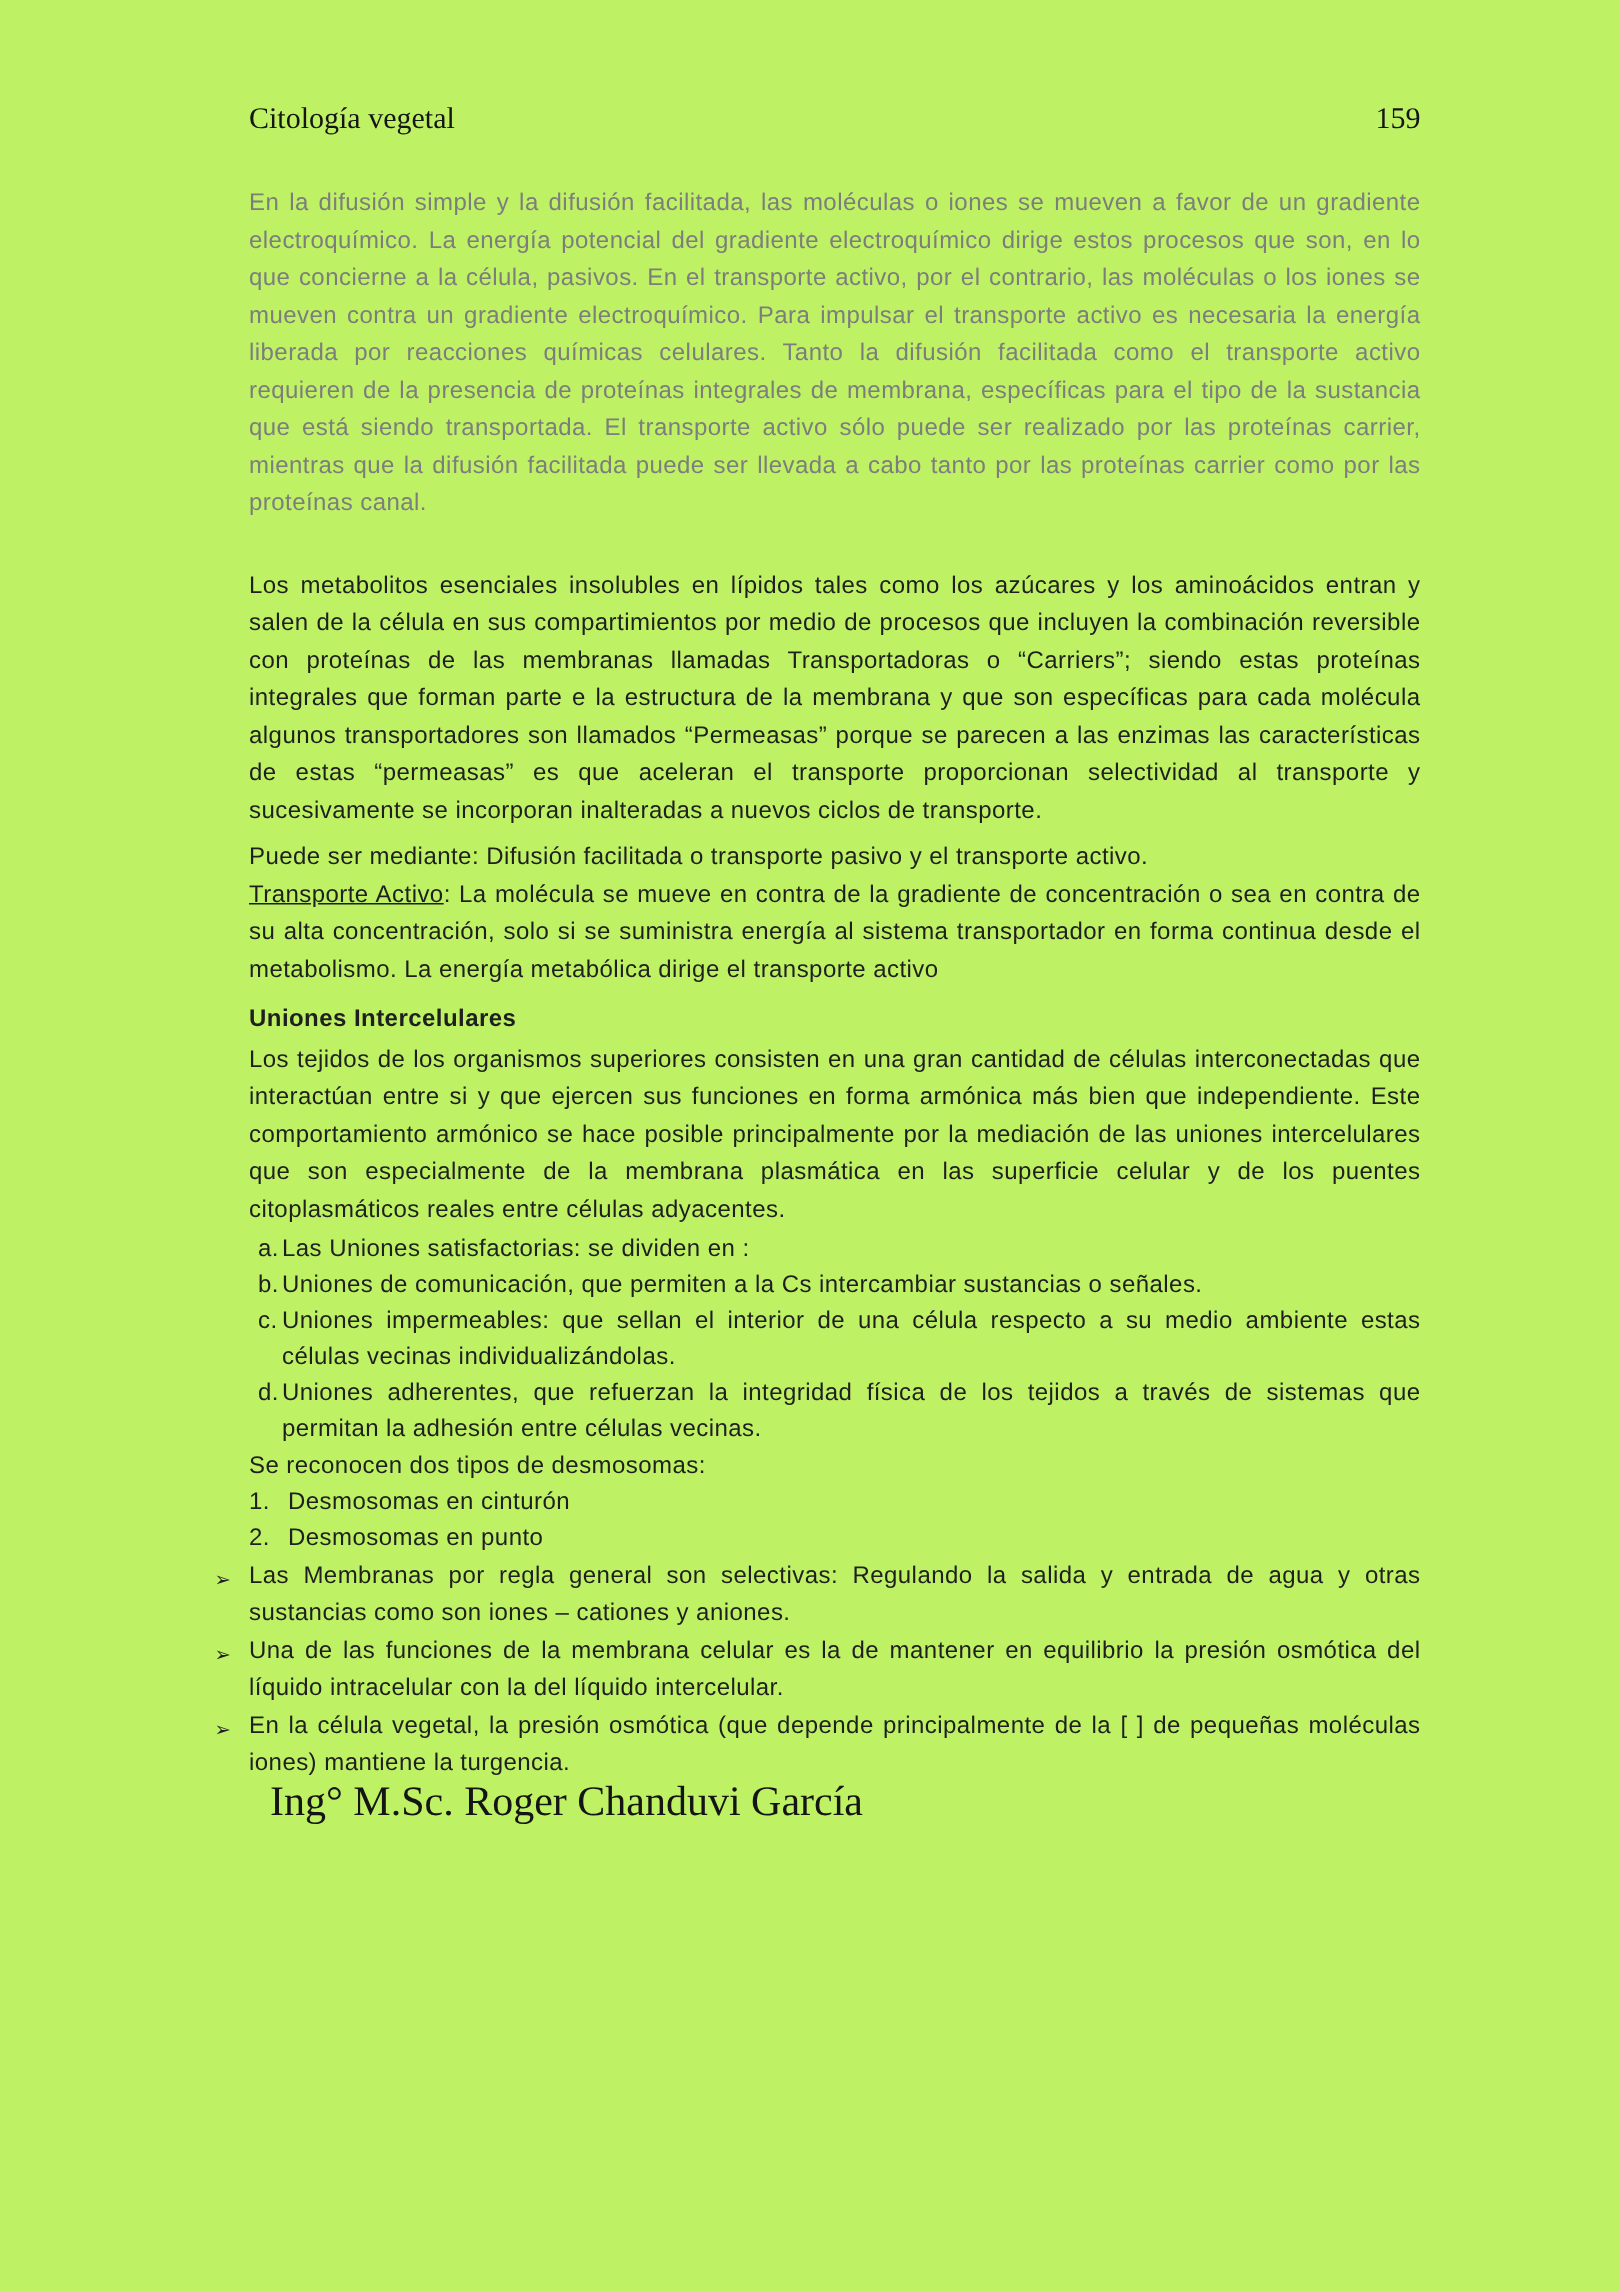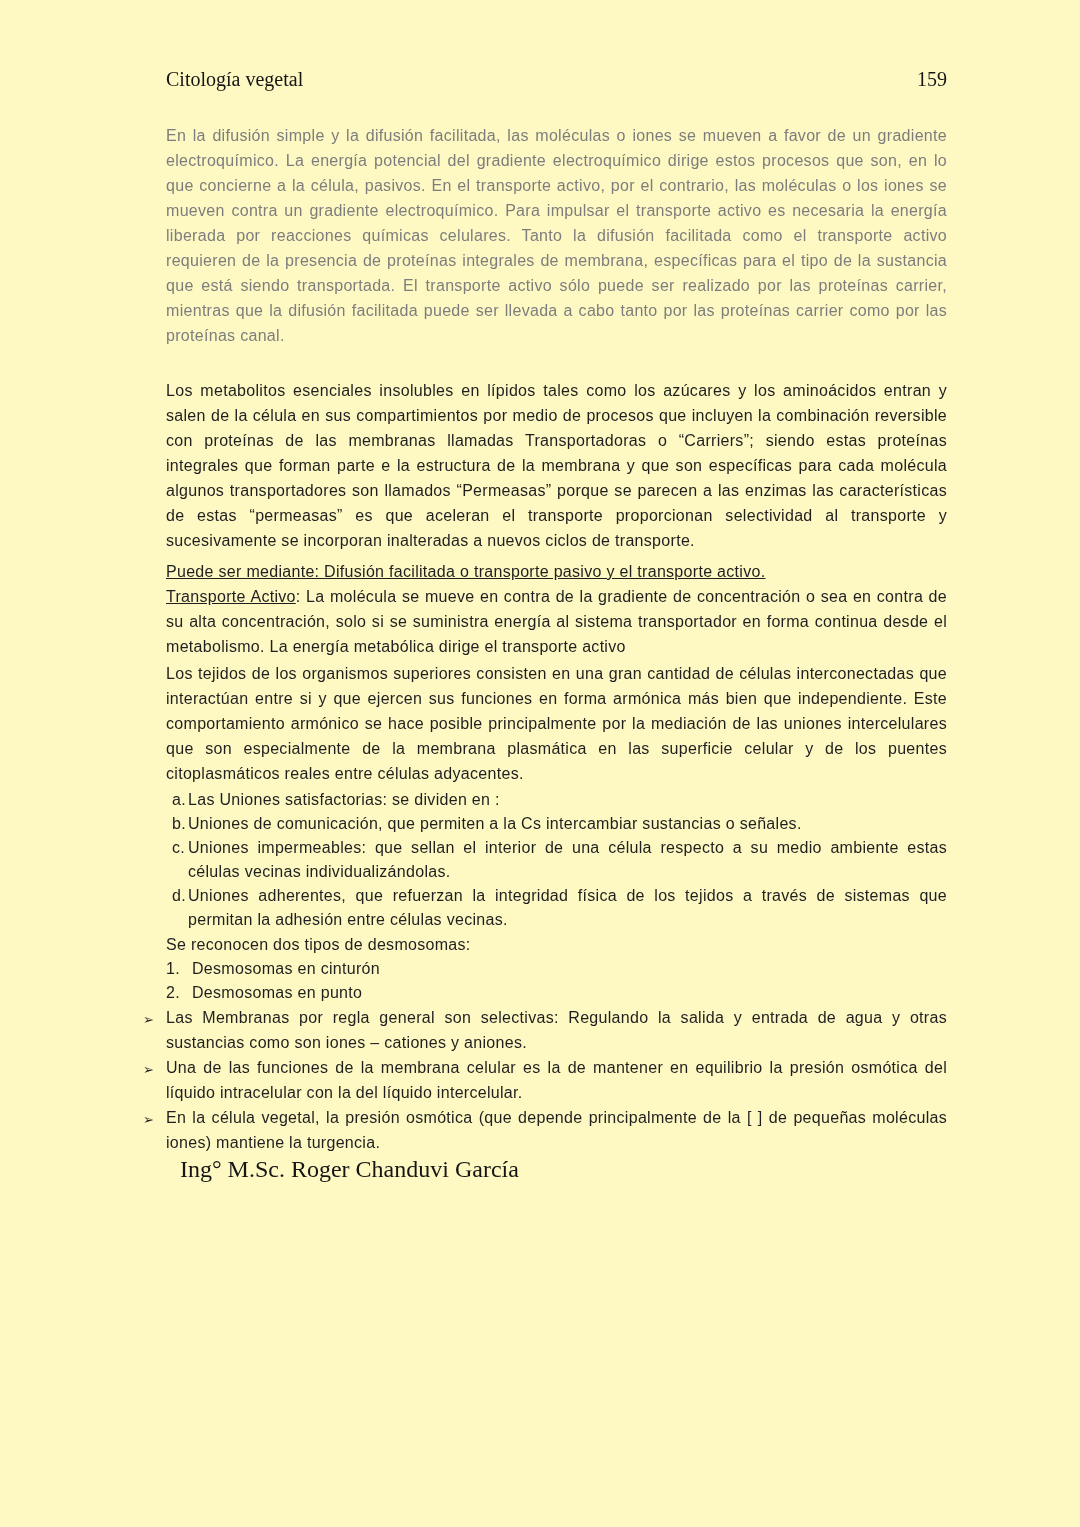--- a/index.html
+++ b/index.html
@@ -1,20 +1,20 @@
 <!DOCTYPE html>
 <html><head>
 <meta charset="utf-8">
 <style>
   html, body { margin: 0; padding: 0; background: #ffffff; }
   .page {
     position: relative;
     width: 1080px;
     height: 1527px;
-    background: #fef9c3;
+    background: #bef264;
     overflow: hidden;
     font-family: "Liberation Sans", sans-serif;
     color: #1f1f1f;
   }
   .column {
     position: absolute;
     left: 166px;
     top: 66px;
     width: 781px;
   }
@@ -30,21 +30,21 @@
   .body-text, .body-text p {
     font-size: 16px;
     line-height: 25px;
     text-align: justify;
     letter-spacing: 0.3px;
   }
   p { margin: 0; }
   .p-intro       { margin-top: 25px; }
   .p-gray        { margin-top: 30px; color: #7d7d7d; }
   .p-metabolites { margin-top: 30px; }
-  .p-mediante    { margin-top: 6px; text-decoration: underline; }
+  .p-mediante    { margin-top: 6px; }
   .underlined    { text-decoration: underline; }
   .section-heading {
     margin-top: 8px;
     font-size: 16px;
     line-height: 25px;
     font-weight: bold;
     letter-spacing: 0.3px;
   }
   .p-section-intro { margin-top: 2px; }
   .lettered-list { margin-top: 2px; }
@@ -63,21 +63,21 @@
   .bold-term { font-weight: bold; }
   .p-permeability { white-space: pre-wrap; }
   .bullet-list { margin-left: -23px; }
   .bullet-list .list-row { line-height: 25px; }
   .bullet-list .marker { flex: 0 0 23px; font-size: 13px; padding-top: 2px; }
   .bullet-list .item-text { flex: 1; text-align: justify; }
   .doc-footer {
     margin-top: 0px;
     padding-left: 14px;
     font-family: "Liberation Serif", serif;
-    font-size: 24px;
+    font-size: 28px;
     line-height: 28px;
     color: #151515;
     text-align: left;
     letter-spacing: 0px;
   }
 </style>
 </head>
 <body>
 
 <div class="page">
@@ -93,20 +93,21 @@
 
       <p class="p-gray">En la difusión simple y la difusión facilitada, las moléculas o iones se mueven a favor de un gradiente electroquímico. La energía potencial del gradiente electroquímico dirige estos procesos que son, en lo que concierne a la célula, pasivos. En el transporte activo, por el contrario, las moléculas o los iones se mueven contra un gradiente electroquímico. Para impulsar el transporte activo es necesaria la energía liberada por reacciones químicas celulares. Tanto la difusión facilitada como el transporte activo requieren de la presencia de proteínas integrales de membrana, específicas para el tipo de la sustancia que está siendo transportada. El transporte activo sólo puede ser realizado por las proteínas carrier, mientras que la difusión facilitada puede ser llevada a cabo tanto por las proteínas carrier como por las proteínas canal.</p>
 
       <p class="p-metabolites">Los metabolitos esenciales insolubles en lípidos tales como los azúcares y los aminoácidos entran y salen de la célula en sus compartimientos por medio de procesos que incluyen la combinación reversible con proteínas de las membranas llamadas Transportadoras o “Carriers”; siendo estas proteínas integrales que forman parte e la estructura de la membrana y que son específicas para cada molécula algunos transportadores son llamados “Permeasas” porque se parecen a las enzimas las características de estas “permeasas” es que aceleran el transporte proporcionan selectividad al transporte y sucesivamente se incorporan inalteradas a nuevos ciclos de transporte.</p>
 
       <p class="p-mediante">Puede ser mediante: Difusión facilitada o transporte pasivo y el transporte activo.</p>
 
 
       <p><span class="underlined">Transporte Activo</span><span>: La molécula se mueve en contra de la gradiente de concentración o sea en contra de su alta concentración, solo si se suministra energía al sistema transportador en forma continua desde el metabolismo. La energía metabólica dirige el transporte activo</span></p>
 
+      <p class="section-heading">Uniones Intercelulares</p>
 
       <p class="p-section-intro">Los tejidos de los organismos superiores consisten en una gran cantidad de células interconectadas que interactúan entre si y que ejercen sus funciones en forma armónica más bien que independiente. Este comportamiento armónico se hace posible principalmente por la mediación de las uniones intercelulares que son especialmente de la membrana plasmática en las superficie celular y de los puentes citoplasmáticos reales entre células adyacentes.</p>
 
       <div class="lettered-list">
         <div class="list-row">
           <span class="marker">a.</span>
           <span class="item-text">Las Uniones satisfactorias: se dividen en :</span>
         </div>
         <div class="list-row">
           <span class="marker">b.</span>

